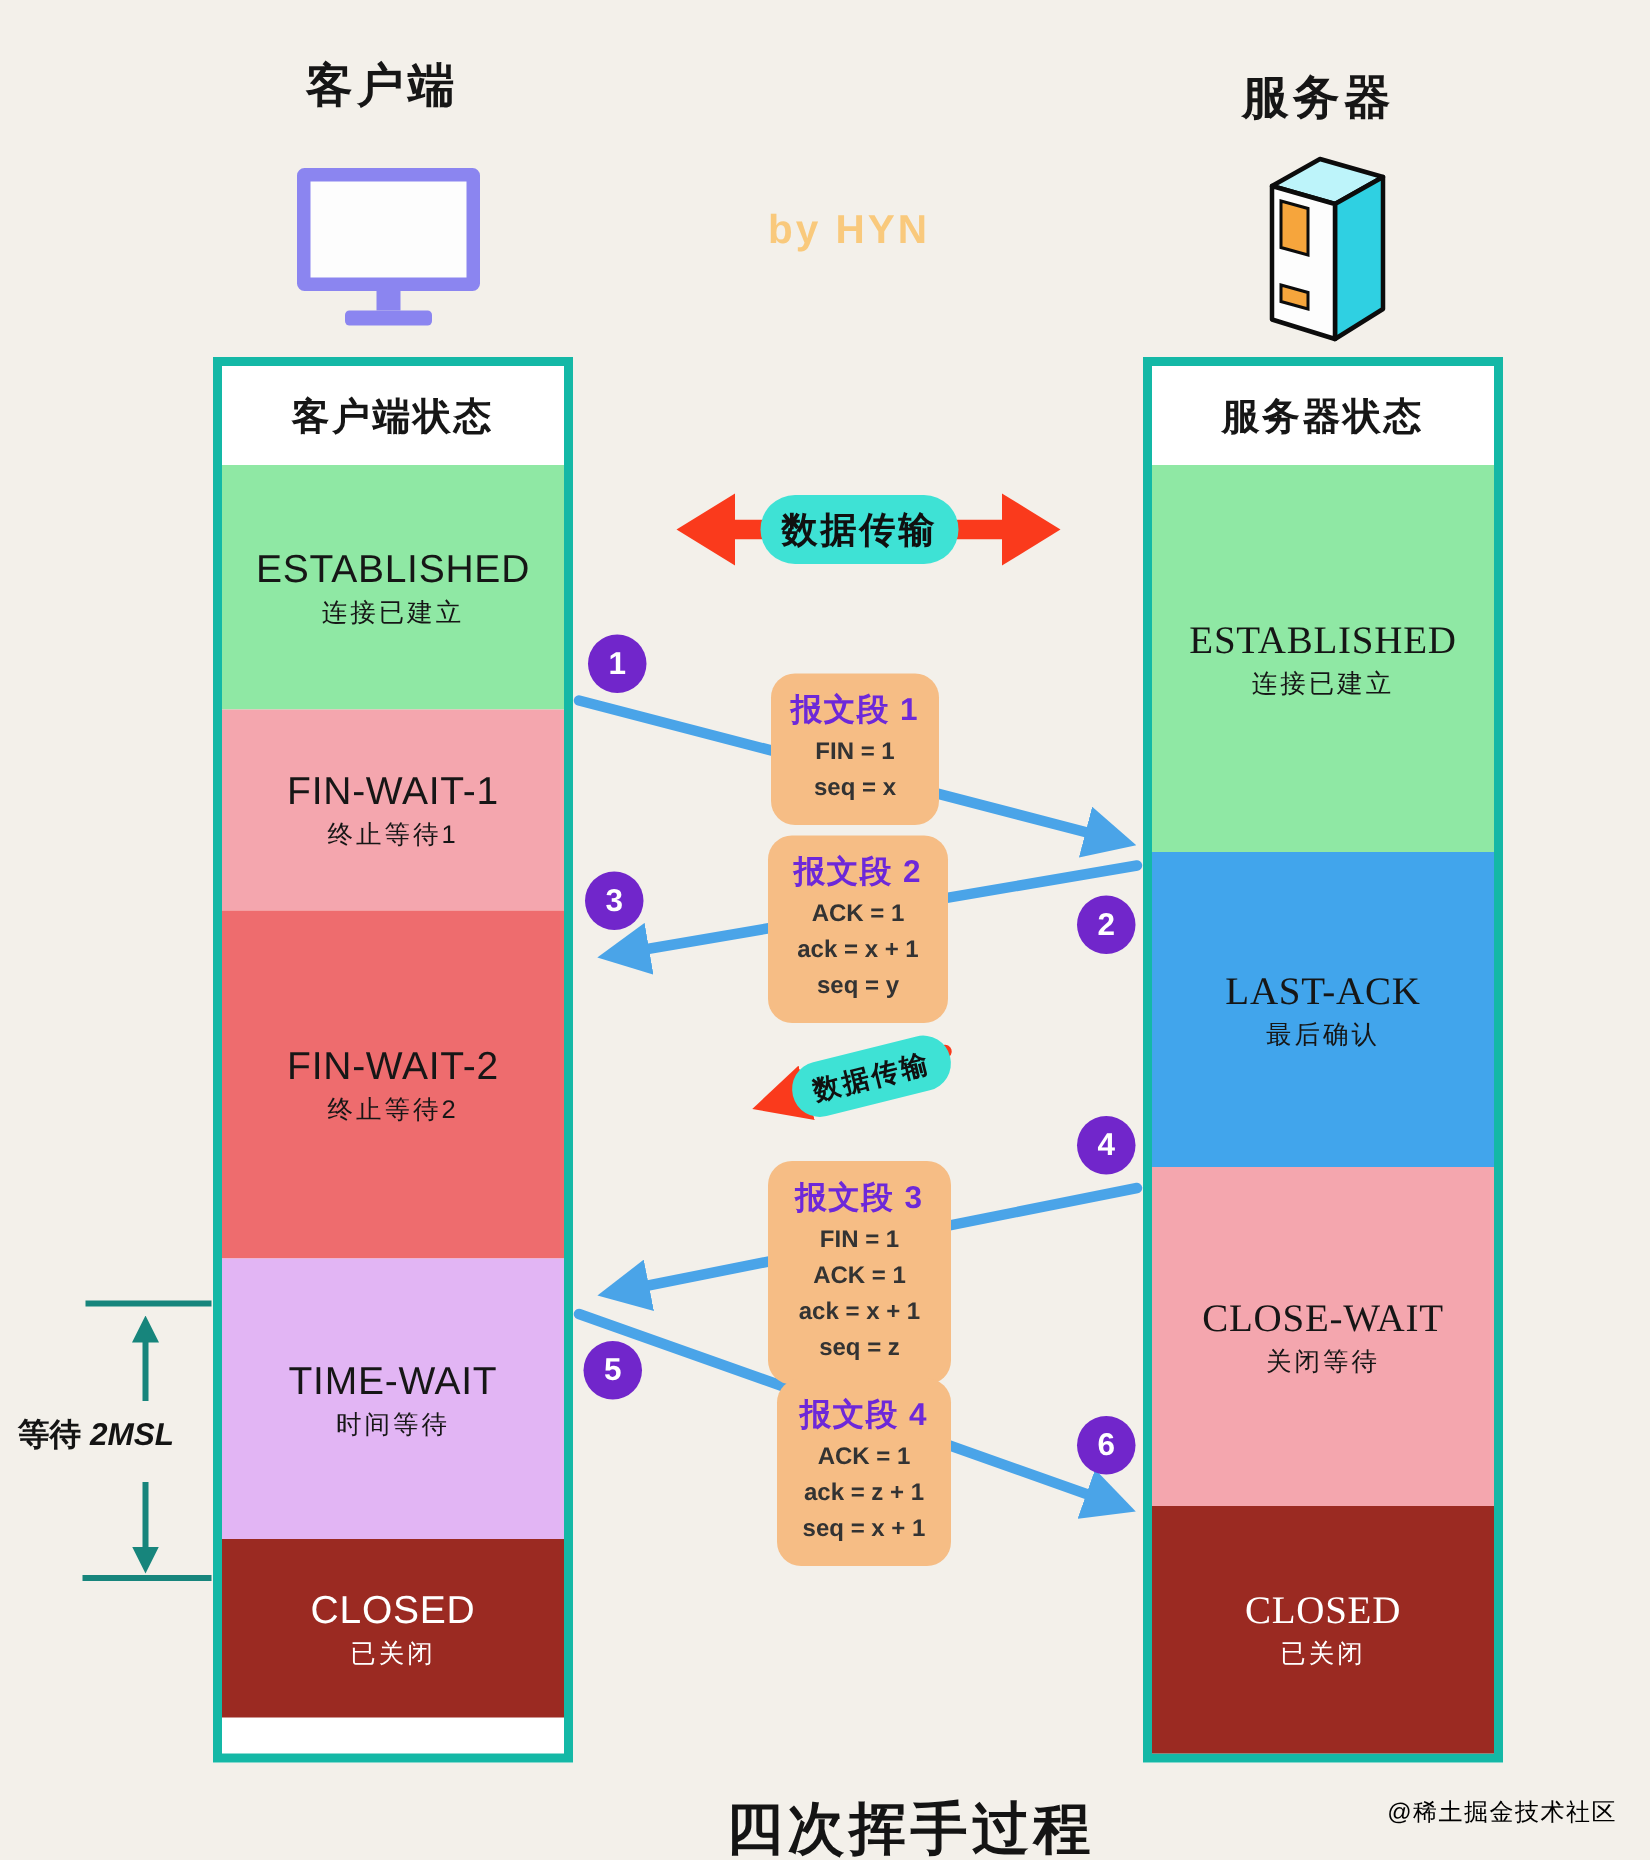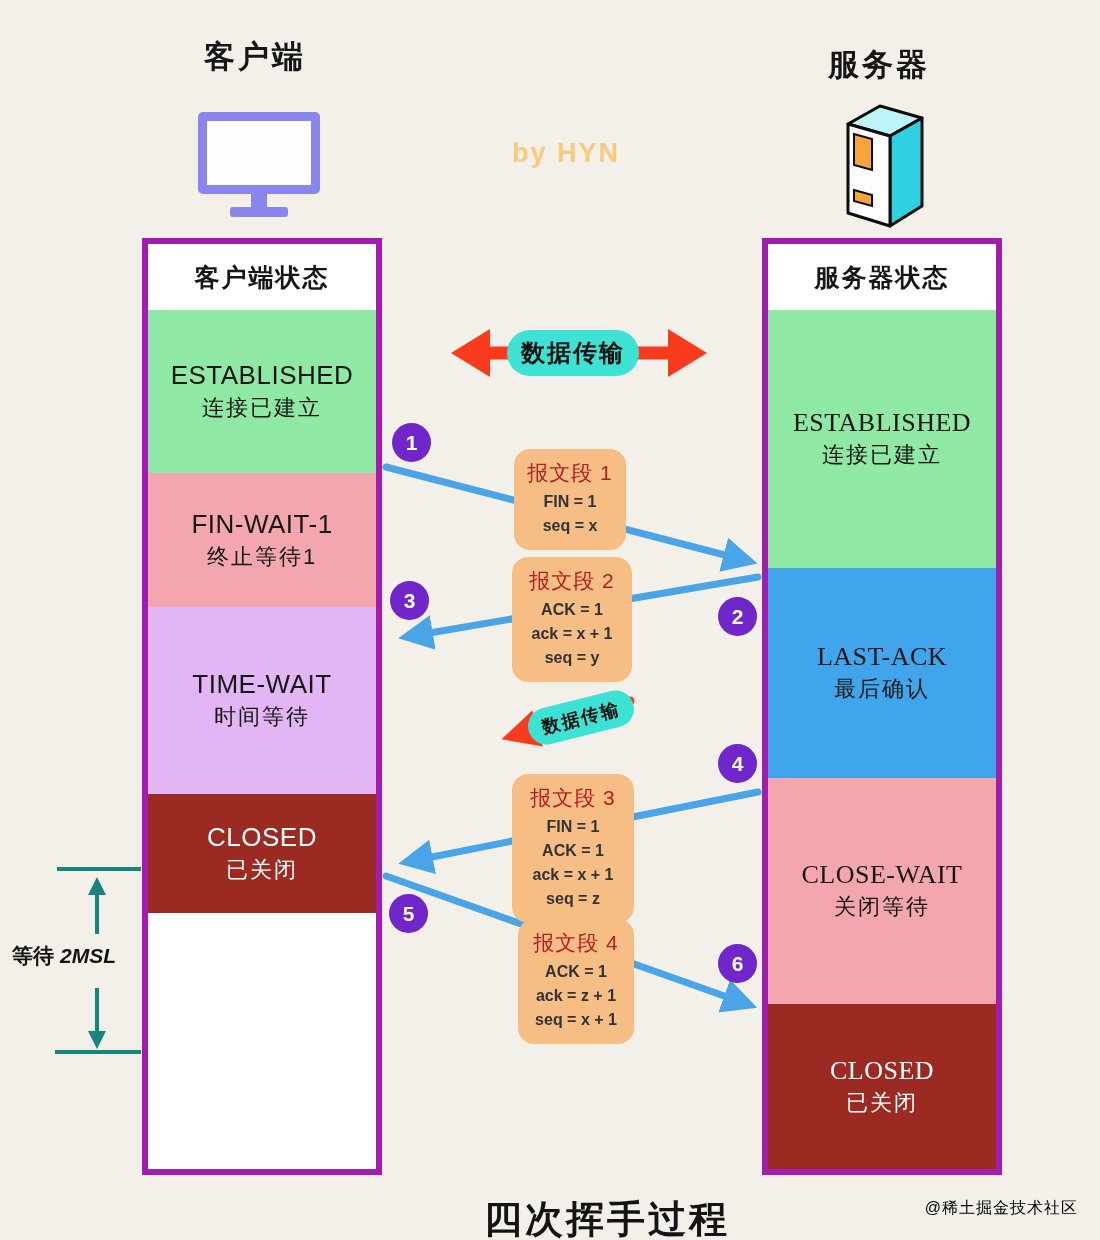--- a/index.html
+++ b/index.html
@@ -9,37 +9,37 @@
   .top-title { position:absolute; font-size:31px; font-weight:700; color:#161616; letter-spacing:3px; }
   #client-title { left:204px; top:36px; }
   #server-title { left:828px; top:44px; }
   #byline { position:absolute; left:512px; top:138px; font-size:27px; font-weight:700; color:#f9c97c; letter-spacing:2px; }
 
   #monitor { position:absolute; left:198px; top:112px; width:122px; }
   .monitor-screen { width:122px; height:82px; border:9px solid #8b85f0; background:#fdfdfd; border-radius:5px; }
   .monitor-neck { width:16px; height:13px; background:#8b85f0; margin:0 auto; }
   .monitor-base { width:58px; height:10px; background:#8b85f0; border-radius:3px; margin:0 auto; }
 
-  .column { position:absolute; top:238px; width:240px; height:937px; border:6px solid #a21caf; background:#ffffff; }
+  .column { position:absolute; top:238px; width:240px; height:937px; border:6px solid #14b8a6; background:#ffffff; }
   #client-column { left:142px; }
   #server-column { left:762px;font-family:Liberation Serif, serif; }
   .col-header { height:66px; display:flex; align-items:center; justify-content:center; font-size:25px; font-weight:700; color:#161616; letter-spacing:2px; }
   .state { display:flex; flex-direction:column; align-items:center; justify-content:center; gap:2px; color:#161616; text-align:center; }
   .state .state-name { font-size:26px; font-weight:500; letter-spacing:0.5px; }
-  .state .state-label { font-size:22px; font-weight:500; letter-spacing:2px; }
+  .state .state-label { font-size:17px; font-weight:500; letter-spacing:2px; }
   .state.dark { color:#ffffff; }
 
   #overlay { position:absolute; left:0; top:0; pointer-events:none; }
 
   .pill { position:absolute; border-radius:26px; display:flex; align-items:center; justify-content:center; font-weight:700; color:#101010; letter-spacing:2px; }
   #pill-top { left:507px; top:330px; width:132px; height:46px; font-size:24px; }
   #pill-mid { left:527px; top:699px; width:108px; height:37px; font-size:18px; transform:rotate(-14deg); }
 
   .segment { position:absolute; border-radius:16px; padding:10px 12px 12px; text-align:center; }
-  .seg-title { font-size:21px; font-weight:400; color:#b91c1c; margin-bottom:3px; letter-spacing:1px; }
+  .seg-title { font-size:21px; font-weight:700; color:#6d28d9; margin-bottom:3px; letter-spacing:1px; }
   .seg-line { font-size:16px; font-weight:700; color:#333333; line-height:1.5; }
   #segment-1 { left:514px; top:449px; width:112px; }
   #segment-2 { left:512px; top:557px; width:120px; }
   #segment-3 { left:512px; top:774px; width:122px; }
   #segment-4 { left:518px; top:919px; width:116px; }
 
   .step { position:absolute; width:39px; height:39px; border-radius:50%; color:#ffffff; display:flex; align-items:center; justify-content:center; font-size:21px; font-weight:700; }
   #step-1 { left:392px; top:423px; }
   #step-2 { left:718px; top:597px; }
   #step-3 { left:390px; top:581px; }
@@ -78,20 +78,24 @@
 
   <div class="column" id="client-column">
     <div class="col-header">客户端状态</div>
     <div class="state" style="height: 163px; background: rgb(143, 232, 164);">
       <div class="state-name">ESTABLISHED</div>
       <div class="state-label">连接已建立</div>
     </div>
     <div class="state" style="height: 134px; background: rgb(244, 166, 174);">
       <div class="state-name">FIN-WAIT-1</div>
       <div class="state-label">终止等待1</div>
+    </div>
+    <div class="state" style="height: 232px; background: rgb(238, 108, 110);">
+      <div class="state-name">FIN-WAIT-2</div>
+      <div class="state-label">终止等待2</div>
     </div>
     <div class="state" style="height: 187px; background: rgb(226, 181, 244);">
       <div class="state-name">TIME-WAIT</div>
       <div class="state-label">时间等待</div>
     </div>
     <div class="state dark" style="height: 119px; background: rgb(155, 42, 34);">
       <div class="state-name">CLOSED</div>
       <div class="state-label">已关闭</div>
     </div>
   </div>

